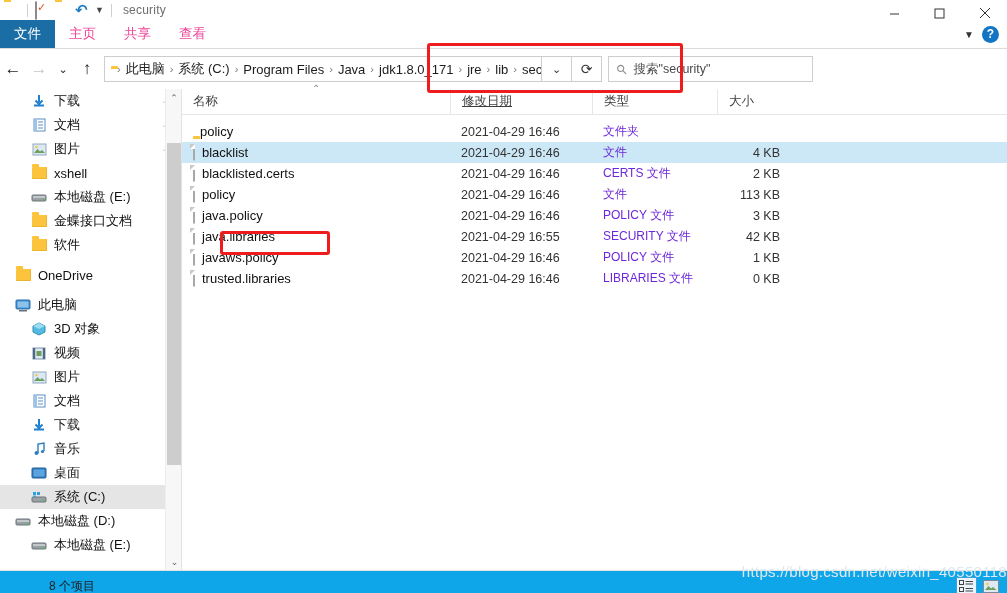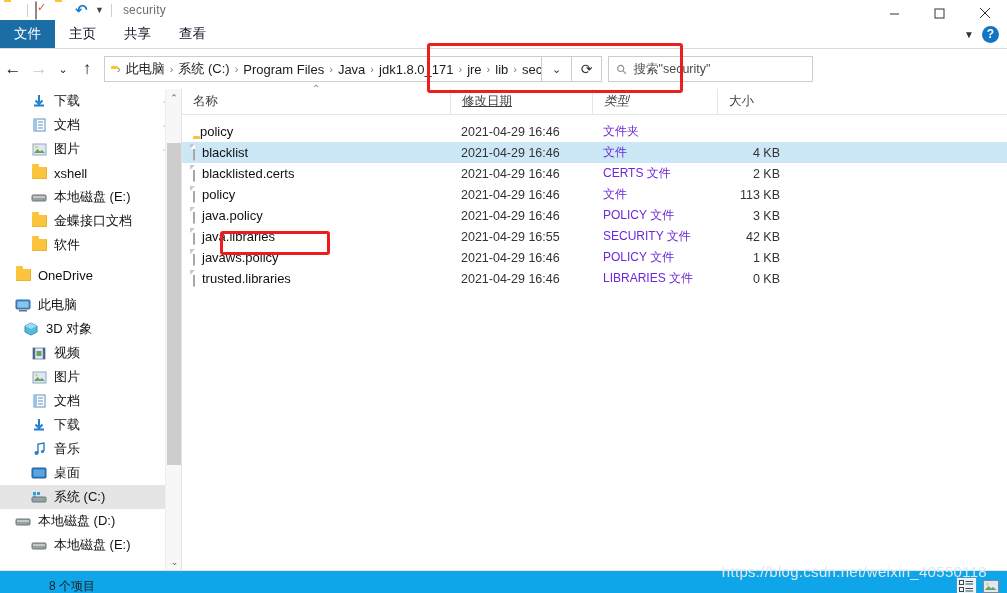--- a/index.html
+++ b/index.html
@@ -49,21 +49,21 @@
   }
   .winbtn svg { display: block; }
 
   
   .ribbon {
     position: absolute; left: 0; top: 20px; width: 1007px; height: 28px;
     background: #fff; display: flex; align-items: stretch;
   }
   .rtab {
     display: flex; align-items: center; justify-content: center;
-    font-size: 13.5px; color: #0f172a; padding: 0 14px; min-width: 52px;
+    font-size: 13.5px; color: #ec4899; padding: 0 14px; min-width: 52px;
   }
   .rtab.active { background: #1b6ea5; color: #fff; }
   .ribbon-right {
     margin-left: auto; display: flex; align-items: center; gap: 8px; padding-right: 8px;
   }
   .rb-caret { color: #333; font-size: 10px; }
   .help-ic {
     width: 17px; height: 17px; border-radius: 50%; background: #1275c4; color: #fff;
     font-size: 12px; font-weight: bold; display: flex; align-items: center; justify-content: center;
   }
@@ -147,21 +147,21 @@
     display: flex; height: 26px; border-bottom: 1px solid #e6e6e6; align-items: center;
     position: relative;
   }
   .col {
     font-size: 12.5px; color: #3d3d3d; padding-left: 11px; height: 26px;
     display: flex; align-items: center; position: relative;
   }
   .col + .col { border-left: 1px solid #e6e6e6; }
   .col-name { width: 268px; }
   .col-date { width: 142px; text-decoration: underline; }
-  .col-type { width: 125px; font-style: italic; }
+  .col-type { width: 125px; }
   .col-size { width: 75px; }
   .sort-caret {
     position: absolute; left: 130px; top: -6px; font-size: 10px; color: #8a8a8a;
   }
   .rows { position: relative; }
   .frow {
     display: flex; height: 21px; align-items: center; font-size: 13px; color: #111;
   }
   .frow.sel { background: #cce8f7; }
   .c-name {
@@ -200,21 +200,21 @@
   }
   .vm.active { border-color: #3d9fd6; background: #eaf4fc; }
 
   
   .redbox {
     position: absolute; border: 3px solid #ee1c1c; border-radius: 3px; pointer-events: none;
   }
   #redbox-path { left: 427px; top: 43px; width: 256px; height: 50px; }
   #redbox-file { left: 220px; top: 231px; width: 110px; height: 24px; }
   .watermark {
-    position: absolute; right: 20px; top: 563px; font-size: 15px; color: #dfe9f0;
+    position: absolute; right: 0; top: 563px; font-size: 15px; color: #dfe9f0;
     letter-spacing: .3px; user-select: none;
   }
 </style>
 </head>
 <body>
 
 <div id="app">
 
   <div class="titlebar">
     <div class="qat">
@@ -376,21 +376,21 @@
         <span class="nav-ic">
           <svg width="16" height="13" viewBox="0 0 16 13">
               <rect x="1" y="1" width="14" height="9" rx="1" fill="#3e8fd0" stroke="#2c6fa8"></rect>
               <rect x="2.5" y="2.5" width="11" height="6" fill="#8dc3ea"></rect>
               <rect x="4" y="11" width="8" height="1.5" fill="#6a7277"></rect>
             </svg>
         </span>
         <span>此电脑</span>
       </div>
 
-      <div class="nav-item" style="padding-left:22px">
+      <div class="nav-item" style="padding-left:30px">
         <span class="nav-ic">
           <svg width="14" height="14" viewBox="0 0 14 14">
               <path d="M7 1l6 3v6l-6 3-6-3V4z" fill="#55b9e0" stroke="#2f90b8"></path>
               <path d="M7 1l6 3-6 3-6-3z" fill="#9adcf0"></path>
             </svg>
         </span>
         <span>3D 对象</span>
       </div>
 
       <div class="nav-item" style="padding-left:30px">

